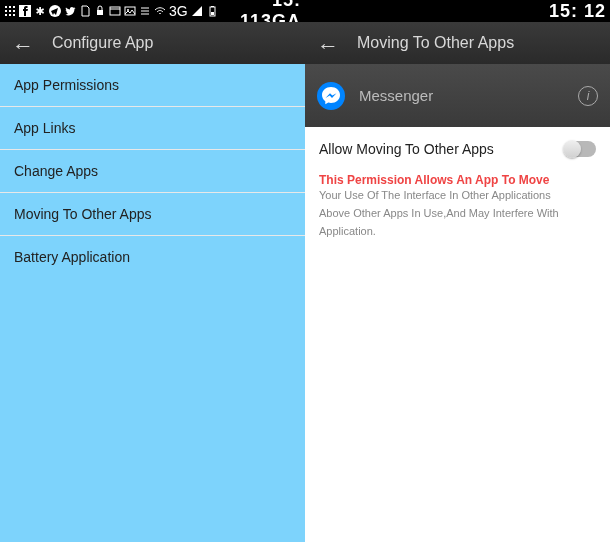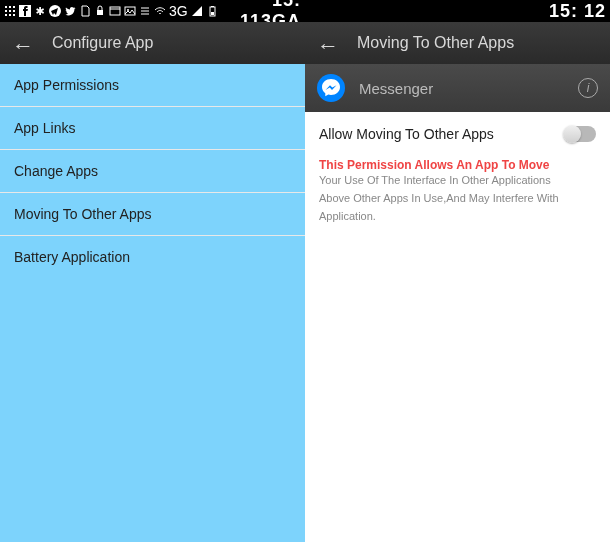--- a/index.html
+++ b/index.html
@@ -17,21 +17,21 @@
     .header { height: 42px; background: linear-gradient(#3a3a3a, #2a2a2a); color: #d8d8d8; display: flex; align-items: center; padding: 0 12px; gap: 18px; }
     .back-arrow { font-size: 22px; cursor: pointer; color: #d8d8d8; }
     
     .content { flex: 1; background: #7dd3fc; }
     
     .list-item { padding: 13px 14px; border-bottom: 1px solid #e8e8e8; font-size: 14px; color: #222; cursor: pointer; }
     .list-item.no-border { border-bottom: none; }
     
     .section-label { padding: 10px 8px 4px 8px; font-size: 11px; color: #666; }
     
-    .app-row { height: 48px; background: linear-gradient(#4a4a4a, #3a3a3a); display: flex; align-items: center; padding: 0 12px; gap: 14px; }
+    .app-row { height: 63px; background: linear-gradient(#4a4a4a, #3a3a3a); display: flex; align-items: center; padding: 0 12px; gap: 14px; }
     .app-icon { width: 28px; height: 28px; }
     .app-name { color: #bbb; font-size: 15px; flex: 1; }
     .info-icon { width: 20px; height: 20px; border: 1.5px solid #aaa; border-radius: 50%; display: flex; align-items: center; justify-content: center; color: #aaa; font-size: 12px; font-style: italic; cursor: pointer; }
     
     .toggle-row { display: flex; align-items: flex-start; padding: 14px 14px 10px 14px; }
     .toggle-label { font-size: 14px; color: #222; flex: 1; }
     .toggle { width: 32px; height: 16px; background: #b8b8b8; border-radius: 10px; position: relative; cursor: pointer; }
     .toggle-thumb { width: 18px; height: 18px; background: linear-gradient(#f0f0f0,#d0d0d0); border-radius: 50%; position: absolute; top: -1px; left: -1px; box-shadow: 0 1px 2px rgba(0,0,0,.3); }
     
     .desc-title { font-size: 12px; color: #ef4444; padding: 6px 18px 0 14px; font-weight: bold; }

